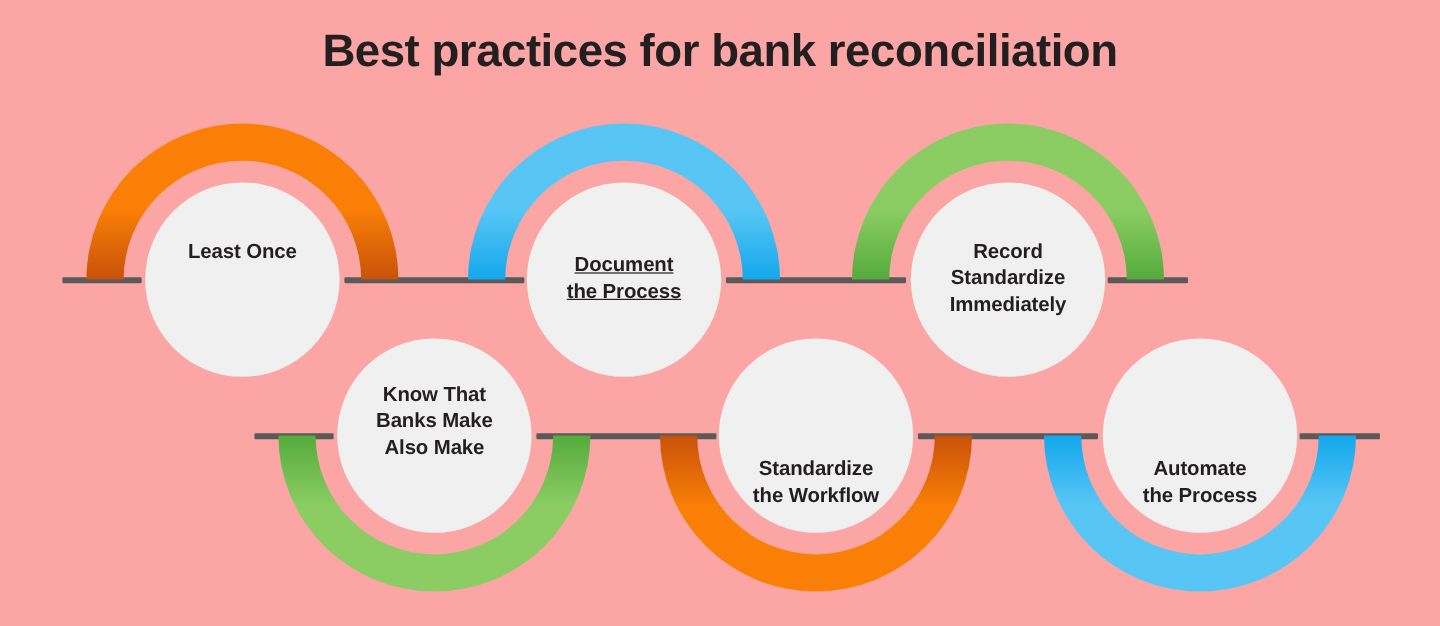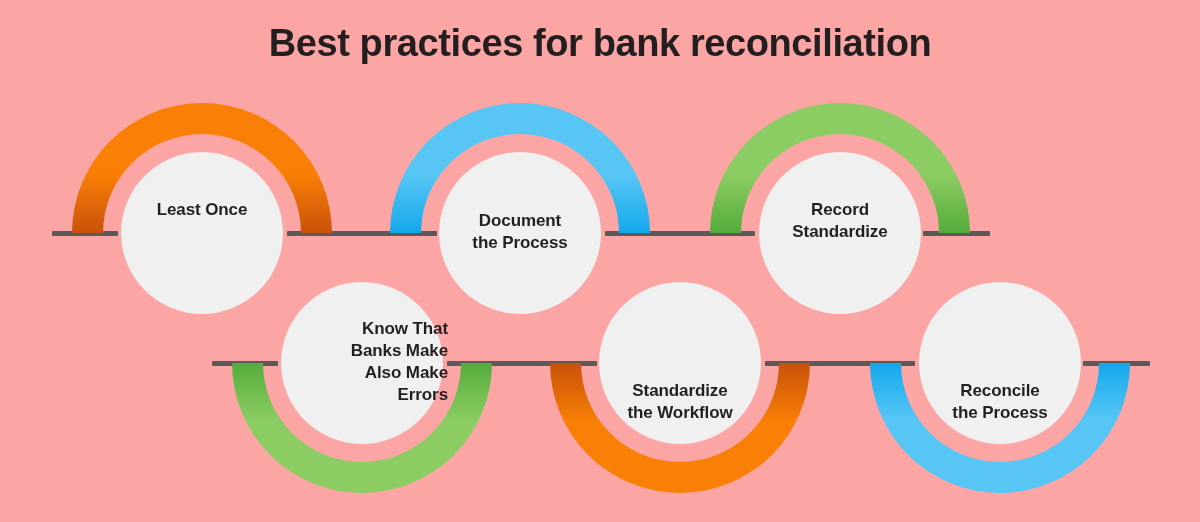--- a/index.html
+++ b/index.html
@@ -70,24 +70,24 @@
     font-weight: 700;
     line-height: 22px;
     color: #231f20;
     letter-spacing: -0.1px;
     font-family: "Liberation Sans", sans-serif;
   }
   .node.top .label {
     top: -34px;
   }
   .node.top .label.three-line { top: -34px; }
-  .node.top .label.two-line { top: -23px; }
+  .node.top .label.two-line { top: -23px; text-decoration: underline; }
   .node.bottom .label { top: -34px; }
   .node.bottom .label.two-line { top: -23px; margin-top: 40px; }
-  .node.bottom .label.four-line { top: -45px; text-align: right; }
+  .node.bottom .label.four-line { top: -45px; }
   .rule {
     position: absolute;
     height: 5px;
     background: #5a5a5a;
     border-radius: 1px;
   }
   svg { display: block; overflow: visible; }
 </style>
 </head>
 <body style="background: rgb(255, 255, 255);">
@@ -155,41 +155,41 @@
                   <stop offset="100%" stop-color="#55ab3c"></stop>
                 </linearGradient>
               </defs>
               <path d="M 0,130 A 130,130 0 0 1 260,130 L 229,130 A 99,99 0 0 0 31,130 Z" fill="url(#grad-2)"></path>
             </svg>
           </div>
           <div class="disc" style="background: rgb(240, 240, 240);"></div>
           <div class="label three-line" style="color: rgb(35, 31, 32);">
             <div>Record</div>
             <div>Standardize</div>
+            <div>Immediately</div>
           </div>
         </div>
         <div class="node bottom" style="left: 362px; top: 363px;">
           <div class="arc-wrap">
             <svg width="260" height="260" viewBox="0 0 260 260">
               <defs>
                 <linearGradient id="grad-3" x1="0" x2="0" y1="1" y2="0">
                   <stop offset="0%" stop-color="#8bcd63"></stop>
                   <stop offset="55%" stop-color="#8bcd63"></stop>
                   <stop offset="100%" stop-color="#55ab3c"></stop>
                 </linearGradient>
               </defs>
               <path d="M 0,130 A 130,130 0 0 0 260,130 L 229,130 A 99,99 0 0 1 31,130 Z" fill="url(#grad-3)"></path>
             </svg>
           </div>
           <div class="disc" style="background: rgb(240, 240, 240);"></div>
           <div class="label four-line" style="color: rgb(35, 31, 32);">
             <div>Know That</div>
             <div>Banks Make</div>
             <div>Also Make</div>
-            <div>Errors</div>
           </div>
         </div>
         <div class="node bottom" style="left: 680px; top: 363px;">
           <div class="arc-wrap">
             <svg width="260" height="260" viewBox="0 0 260 260">
               <defs>
                 <linearGradient id="grad-4" x1="0" x2="0" y1="1" y2="0">
                   <stop offset="0%" stop-color="#f97f06"></stop>
                   <stop offset="55%" stop-color="#f97f06"></stop>
                   <stop offset="100%" stop-color="#c8520a"></stop>
@@ -212,20 +212,20 @@
                   <stop offset="0%" stop-color="#58c6f5"></stop>
                   <stop offset="55%" stop-color="#58c6f5"></stop>
                   <stop offset="100%" stop-color="#13a8ec"></stop>
                 </linearGradient>
               </defs>
               <path d="M 0,130 A 130,130 0 0 0 260,130 L 229,130 A 99,99 0 0 1 31,130 Z" fill="url(#grad-5)"></path>
             </svg>
           </div>
           <div class="disc" style="background: rgb(240, 240, 240);"></div>
           <div class="label two-line" style="color: rgb(35, 31, 32);">
-            <div>Reconcile</div>
+            <div>Automate</div>
             <div>the Process</div>
           </div>
         </div>
       </div>
   </div>
 
 </div>
 
 </body></html>

